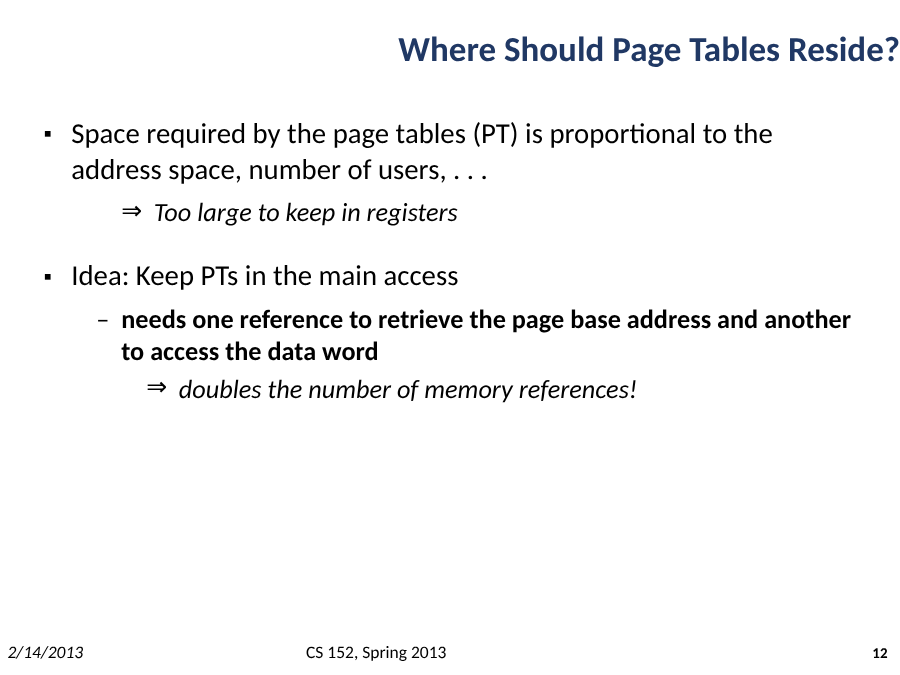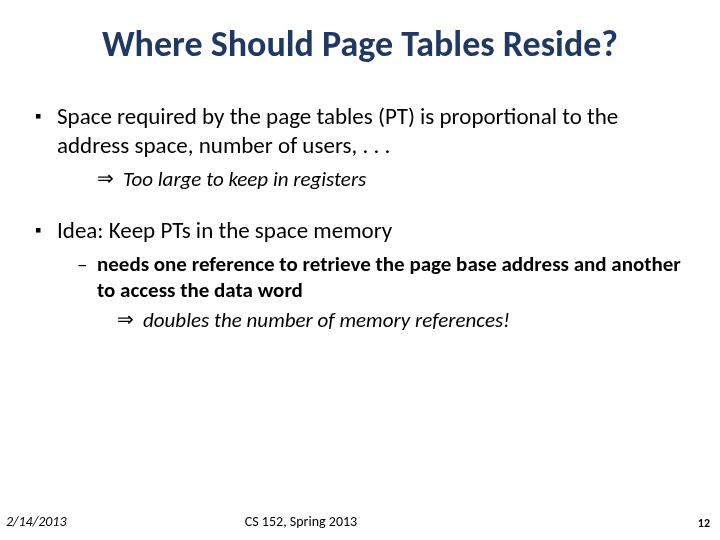--- a/index.html
+++ b/index.html
@@ -14,23 +14,23 @@
     overflow: hidden;
   }
   .slide {
     position: relative;
     width: 720px;
     height: 540px;
   }
   .title {
     font-family: Calibri, "Segoe UI", Arial, sans-serif;
     font-weight: 700;
-    font-size: 36px;
+    font-size: 28px;
     color: #203864;
-    text-align: center;
+    text-align: right;
     padding-top: 22px;
     padding-bottom: 10px;
   }
   .body {
     padding: 8px 35px 0 35px;
     font-size: 23px;
     line-height: 1.25;
   }
   .b1 {
     display: flex;
@@ -131,21 +131,21 @@
       <div class="tx">Space required by the page tables (PT) is proportional to the address space, number of users, . . .</div>
     </div>
     <div class="sub">
       <div class="arrow">⇒</div>
       <div>Too large to keep in registers</div>
     </div>
 
     <div class="b2-group">
       <div class="b1">
         <div class="mk">▪</div>
-        <div class="tx">Idea: Keep PTs in the space memory</div>
+        <div class="tx">Idea: Keep PTs in the main access</div>
       </div>
       <div class="dash">
         <div class="mk">–</div>
         <div class="tx">needs one reference to retrieve the page base address and another to access the data word</div>
       </div>
       <div class="sub2">
         <div class="arrow">⇒</div>
         <div>doubles the number of memory references!</div>
       </div>
     </div>

